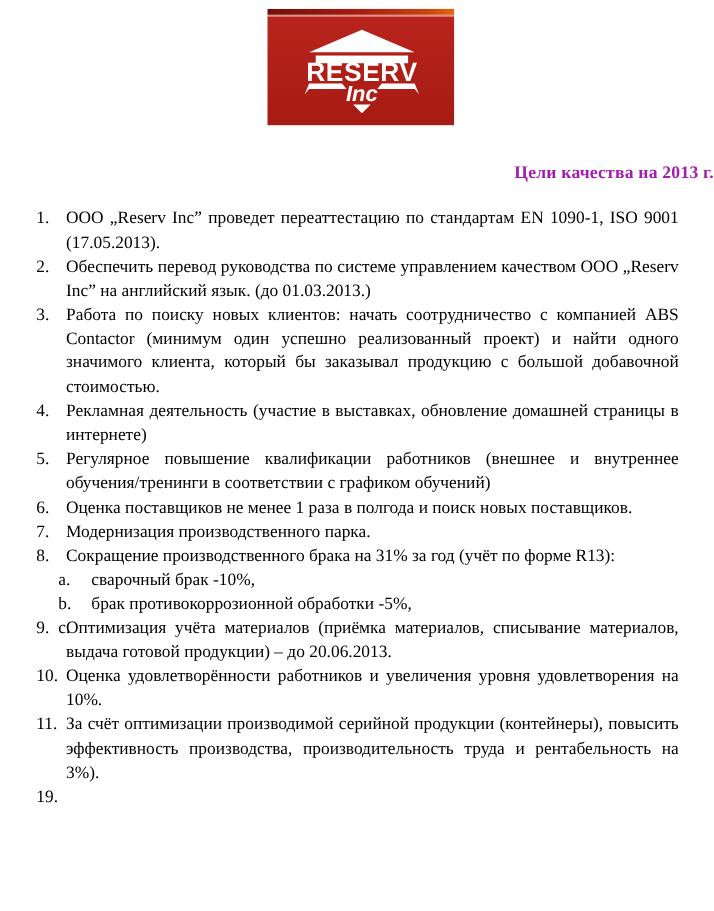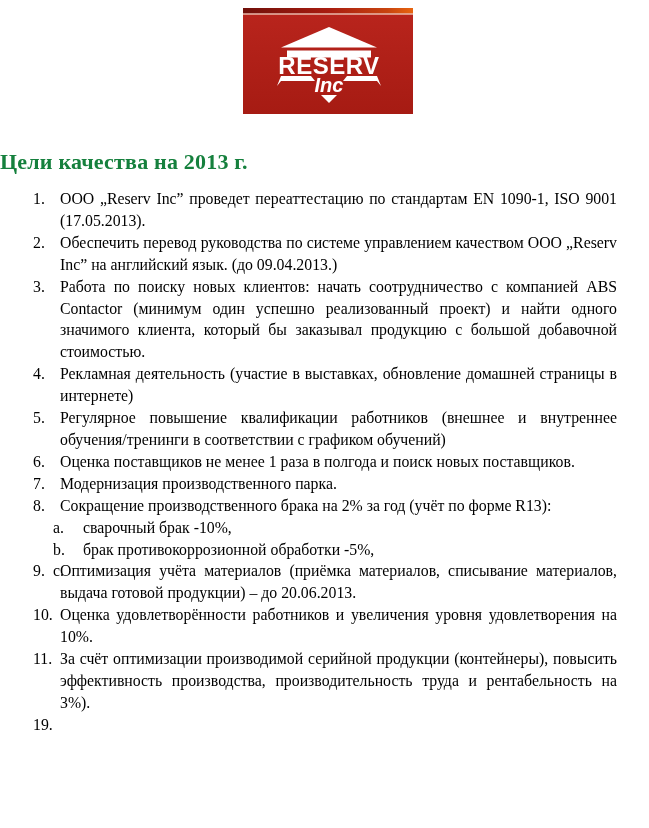--- a/index.html
+++ b/index.html
@@ -23,24 +23,24 @@
     width: 170px;
     height: 106px;
   }
   .logo svg { display: block; }
   
   .doc-title {
     position: absolute;
     top: 149px;
     left: 0;
     width: 100%;
-    text-align: left;
+    text-align: right;
     font-weight: bold;
-    font-size: 22px;
-    color: #15803d;
+    font-size: 16px;
+    color: #a21caf;
     letter-spacing: 0.2px;
   }
   
   .objectives {
     position: absolute;
     top: 188px;
     left: 33px;
     width: 584px;
     font-size: 15.8px;
     line-height: 21.9px;
@@ -115,21 +115,21 @@
 
   <div class="objectives">
 
     <div class="item">
       <span class="num">1.</span>
       <span>ООО „Reserv Inc” проведет переаттестацию по стандартам EN 1090-1, ISO 9001 (17.05.2013).</span>
     </div>
 
     <div class="item">
       <span class="num">2.</span>
-      <span>Обеспечить перевод руководства по системе управлением качеством ООО „Reserv Inc” на английский язык. (до 09.04.2013.)</span>
+      <span>Обеспечить перевод руководства по системе управлением качеством ООО „Reserv Inc” на английский язык. (до 01.03.2013.)</span>
     </div>
 
     <div class="item">
       <span class="num">3.</span>
       <span>Работа по поиску новых клиентов: начать соотрудничество с компанией ABS Contactor (минимум один успешно реализованный проект) и найти одного значимого клиента, который бы заказывал продукцию с большой добавочной стоимостью.</span>
     </div>
 
     <div class="item">
       <span class="num">4.</span>
       <span>Рекламная деятельность (участие в выставках, обновление домашней страницы в интернете)</span>
@@ -145,21 +145,21 @@
       <span>Оценка поставщиков не менее 1 раза в полгода и поиск новых поставщиков.</span>
     </div>
 
     <div class="item">
       <span class="num">7.</span>
       <span>Модернизация производственного парка.</span>
     </div>
 
     <div class="item">
       <span class="num">8.</span>
-      <span>Сокращение производственного брака на 2% за год (учёт по форме R13):</span>
+      <span>Сокращение производственного брака на 31% за год (учёт по форме R13):</span>
     </div>
 
     <div>
       <div class="subitem">
         <span class="letter">a.</span>
         <span>сварочный брак -10%,</span>
       </div>
       <div class="subitem">
         <span class="letter">b.</span>
         <span>брак противокоррозионной обработки -5%,</span>

